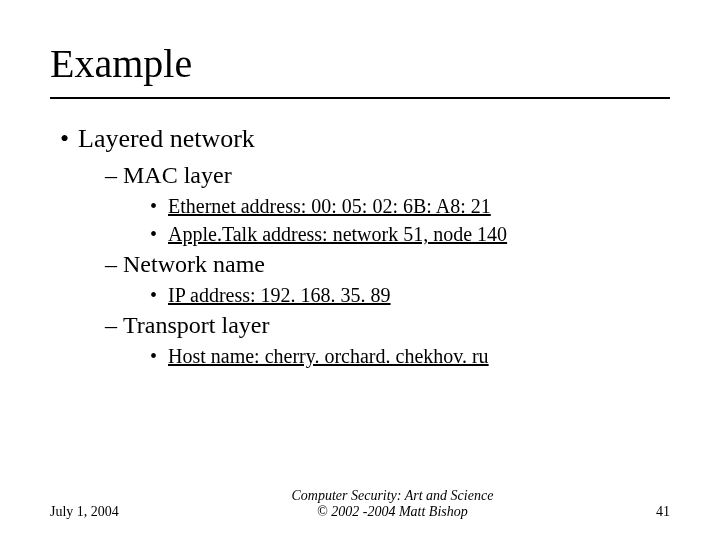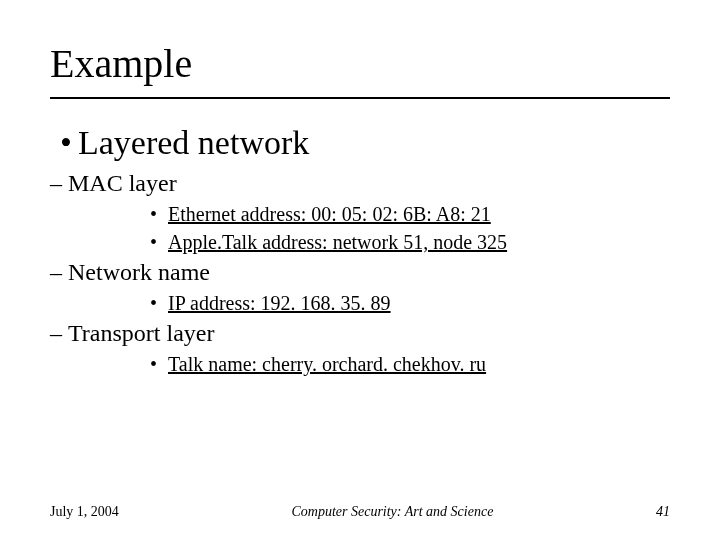--- a/index.html
+++ b/index.html
@@ -20,26 +20,27 @@
       text-align: left;
       font-size: 40px;
       font-weight: normal;
       margin-bottom: 10px;
     }
     .title-underline {
       border-bottom: 2px solid #000000;
       margin-bottom: 25px;
     }
     .level1 {
-      font-size: 34px;
+      font-size: 26px;
       margin-left: 10px;
       margin-bottom: 8px;
     }
     .level2 {
       font-size: 24px;
+      margin-left: 55px;
       margin-bottom: 6px;
     }
     .level3 {
       font-size: 20px;
       margin-left: 100px;
       margin-bottom: 5px;
       text-decoration: underline;
     }
     .bullet {
       display: inline-block;
@@ -63,21 +64,20 @@
     .footer-left {
       text-align: left;
     }
     .footer-center {
       text-align: center;
       font-style: italic;
       margin-left: 10px;
     }
     .footer-right {
       text-align: right;
-      font-style: italic;
     }
   </style>
 </head>
 <body>
 
 <div class="title">Example</div>
 <div class="title-underline"></div>
 
 <div class="level1">
   <span class="bullet">•</span><span>Layered network</span>
@@ -85,38 +85,39 @@
 
 <div class="level2">
   <span class="dash">–</span><span>MAC layer</span>
 </div>
 
 <div class="level3">
   <span class="bullet">•</span><span>Ethernet address: 00: 05: 02: 6B: A8: 21</span>
 </div>
 
 <div class="level3">
-  <span class="bullet">•</span><span>Apple.Talk address: network 51, node 325</span>
+  <span class="bullet">•</span><span>Apple.Talk address: network 51, node 140</span>
 </div>
 
 <div class="level2">
   <span class="dash">–</span><span>Network name</span>
 </div>
 
 <div class="level3">
   <span class="bullet">•</span><span>IP address: 192. 168. 35. 89</span>
 </div>
 
 <div class="level2">
   <span class="dash">–</span><span>Transport layer</span>
 </div>
 
 <div class="level3">
-  <span class="bullet">•</span><span>Talk name: cherry. orchard. chekhov. ru</span>
+  <span class="bullet">•</span><span>Host name: cherry. orchard. chekhov. ru</span>
 </div>
 
 <div class="footer">
   <div class="footer-left">July 1, 2004</div>
   <div class="footer-center">
     <div>Computer Security: Art and Science</div>
+    <div>© 2002 -2004 Matt Bishop</div>
   </div>
   <div class="footer-right">41</div>
 </div>
 
 </body></html>

